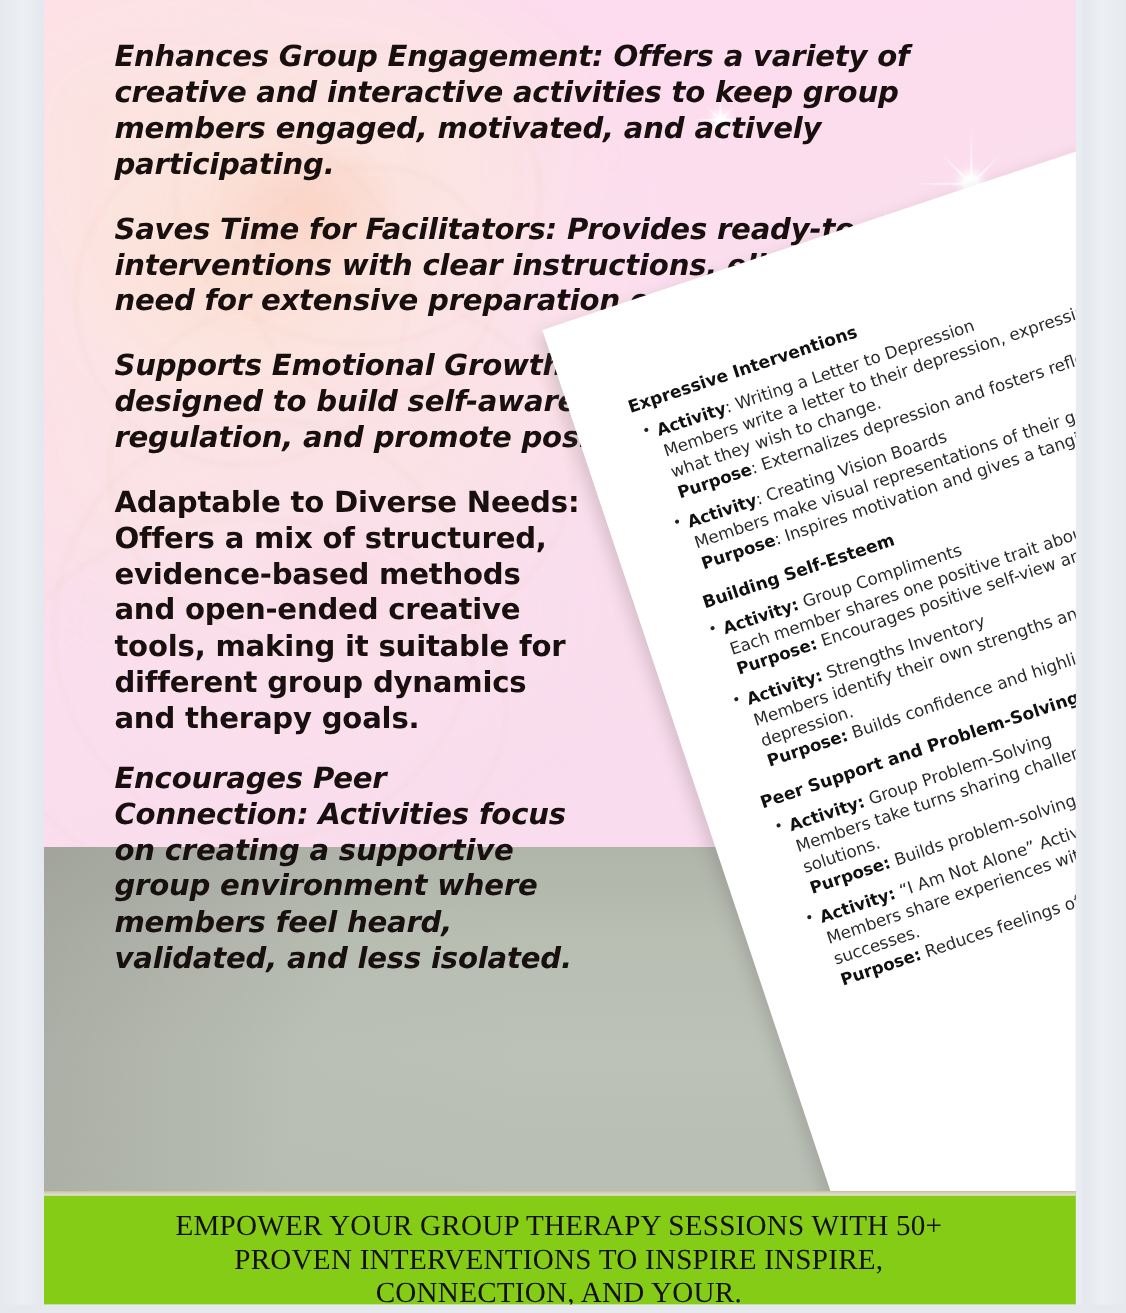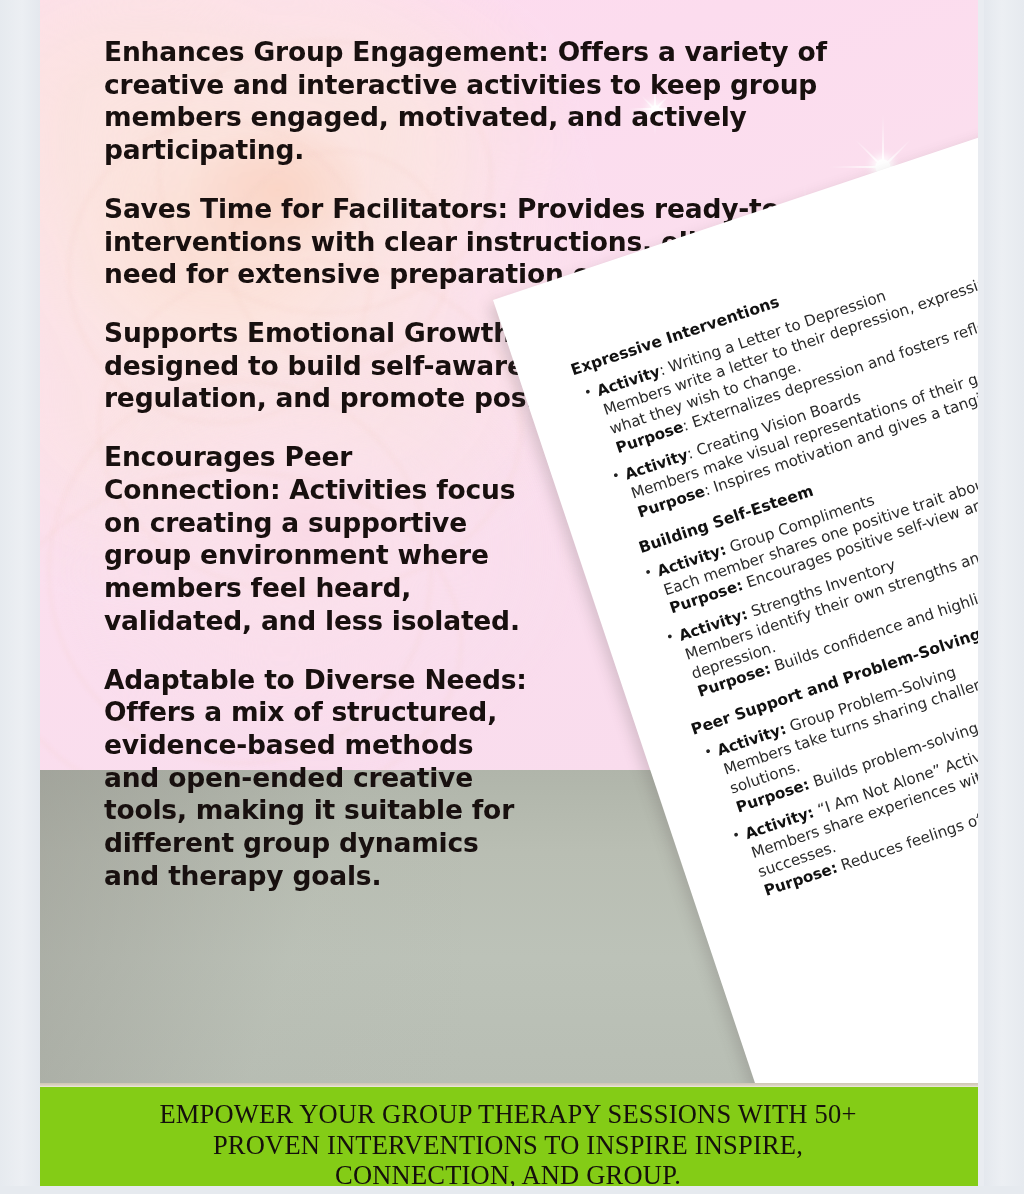--- a/index.html
+++ b/index.html
@@ -123,21 +123,21 @@
   .copy p {
     margin: 0 0 22px 0;
     color: #18100f;
     font-family: "DejaVu Sans", sans-serif;
     font-size: 26.5px;
     font-weight: 700;
     line-height: 1.235;
     letter-spacing: -0.2px;
   }
   .copy p.narrow { width: 425px; }
-  .copy p.sp-lg { margin-bottom: 26px; }
+  .copy p.sp-lg { margin-bottom: 26px; font-style: italic; }
 
   
   .sheet-wrap {
     position: absolute;
     left: 455px; top: 300px;
     width: 760px; height: 980px;
     transform: rotate(-18.5deg);
     transform-origin: 0 0;
     z-index: 30;
   }
@@ -304,32 +304,32 @@
           </li>
         </ul>
 
       </div>
     </div>
 
     <div class="copy">
       <p class="sp-lg">Enhances Group Engagement: Offers a variety of creative and interactive activities to keep group members engaged, motivated, and actively participating.</p>
       <p class="sp-lg">Saves Time for Facilitators: Provides ready-to-use interventions with clear instructions, eliminating the need for extensive preparation or planning.</p>
       <p class="sp-lg">Supports Emotional Growth: Includes exercises designed to build self-awareness, foster emotional regulation, and promote positive coping skills.</p>
+      <p class="narrow">Adaptable to Diverse Needs: Offers a mix of structured, evidence-based methods and open-ended creative tools, making it suitable for different group dynamics and therapy goals.</p>
       <p class="narrow sp-lg">Encourages Peer Connection: Activities focus on creating a supportive group environment where members feel heard, validated, and less isolated.</p>
-      <p class="narrow">Adaptable to Diverse Needs: Offers a mix of structured, evidence-based methods and open-ended creative tools, making it suitable for different group dynamics and therapy goals.</p>
     </div>
 
   </div>
 
   <div class="caption-band">
     <div class="rule"></div>
     <div class="caption">
       <div>EMPOWER YOUR GROUP THERAPY SESSIONS WITH 50+</div>
       <div>PROVEN INTERVENTIONS TO INSPIRE INSPIRE,</div>
-      <div>CONNECTION, AND GROUP.</div>
+      <div>CONNECTION, AND YOUR.</div>
     </div>
   </div>
 
   <div class="frame-left"></div>
   <div class="frame-right"></div>
   <div class="frame-bottom"></div>
 
 </div>
 
 </body></html>

